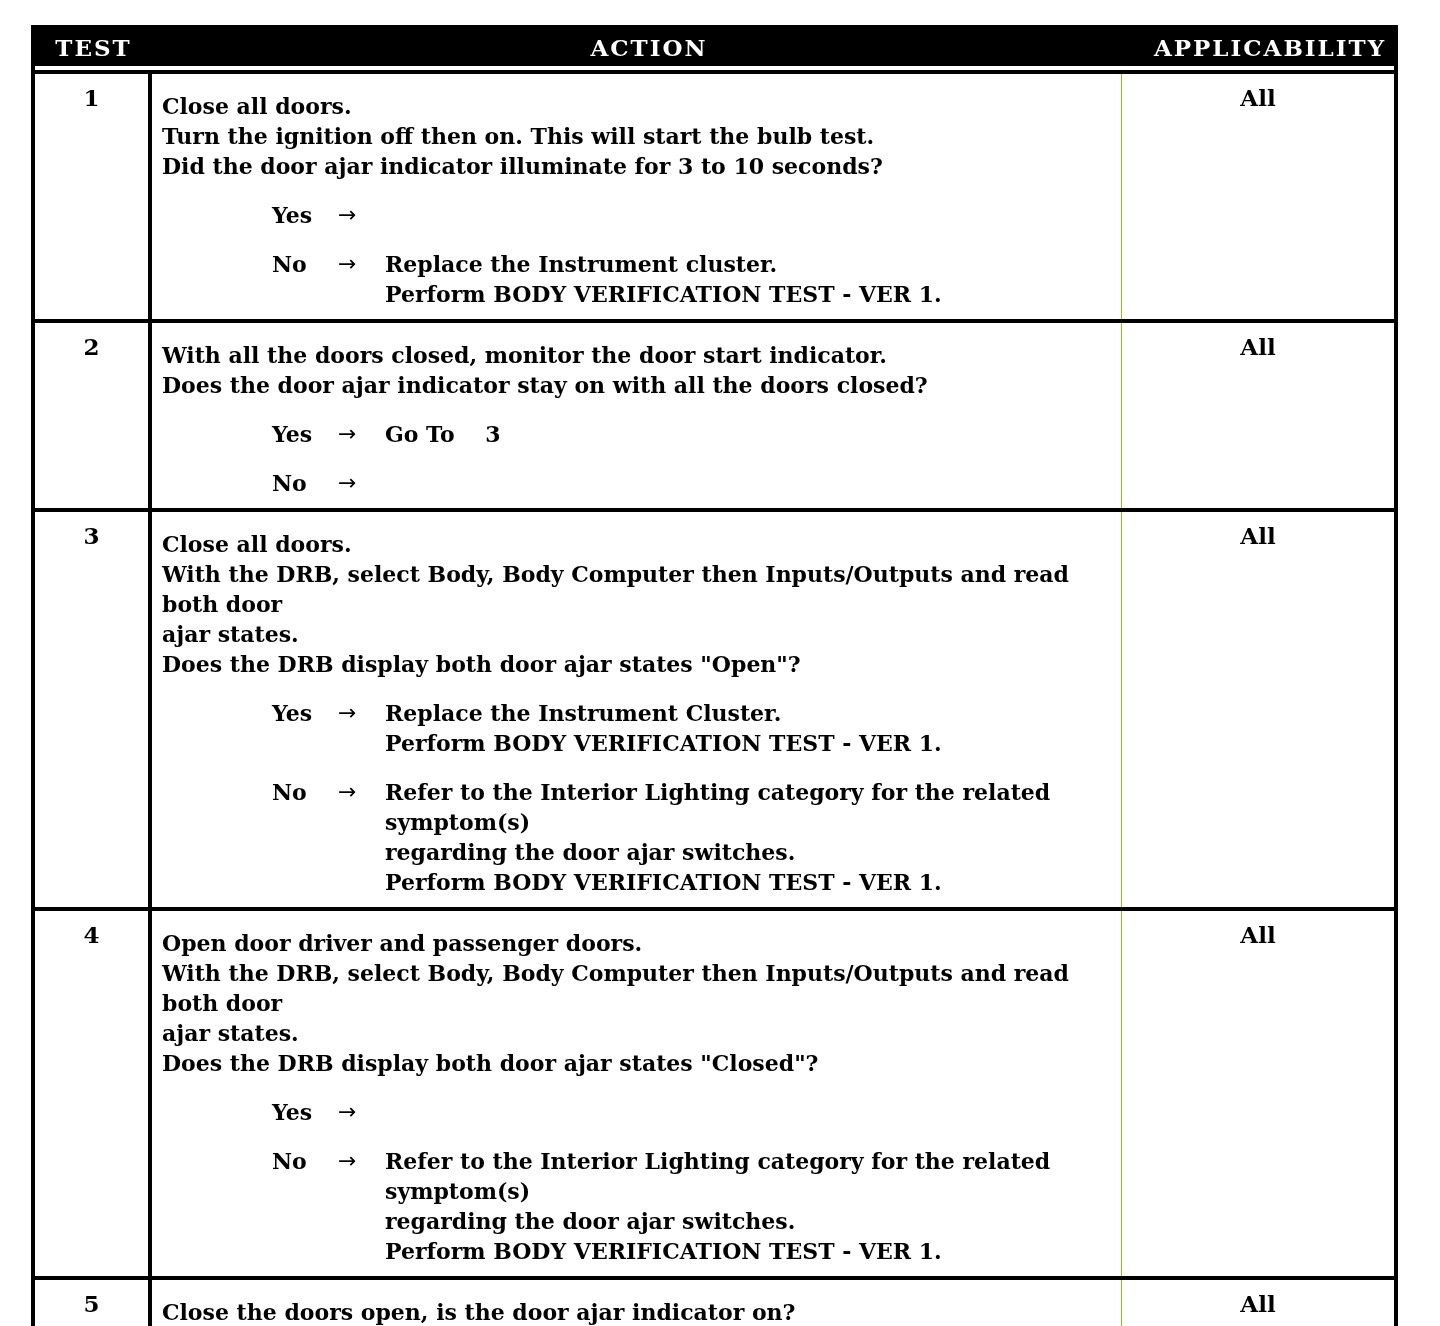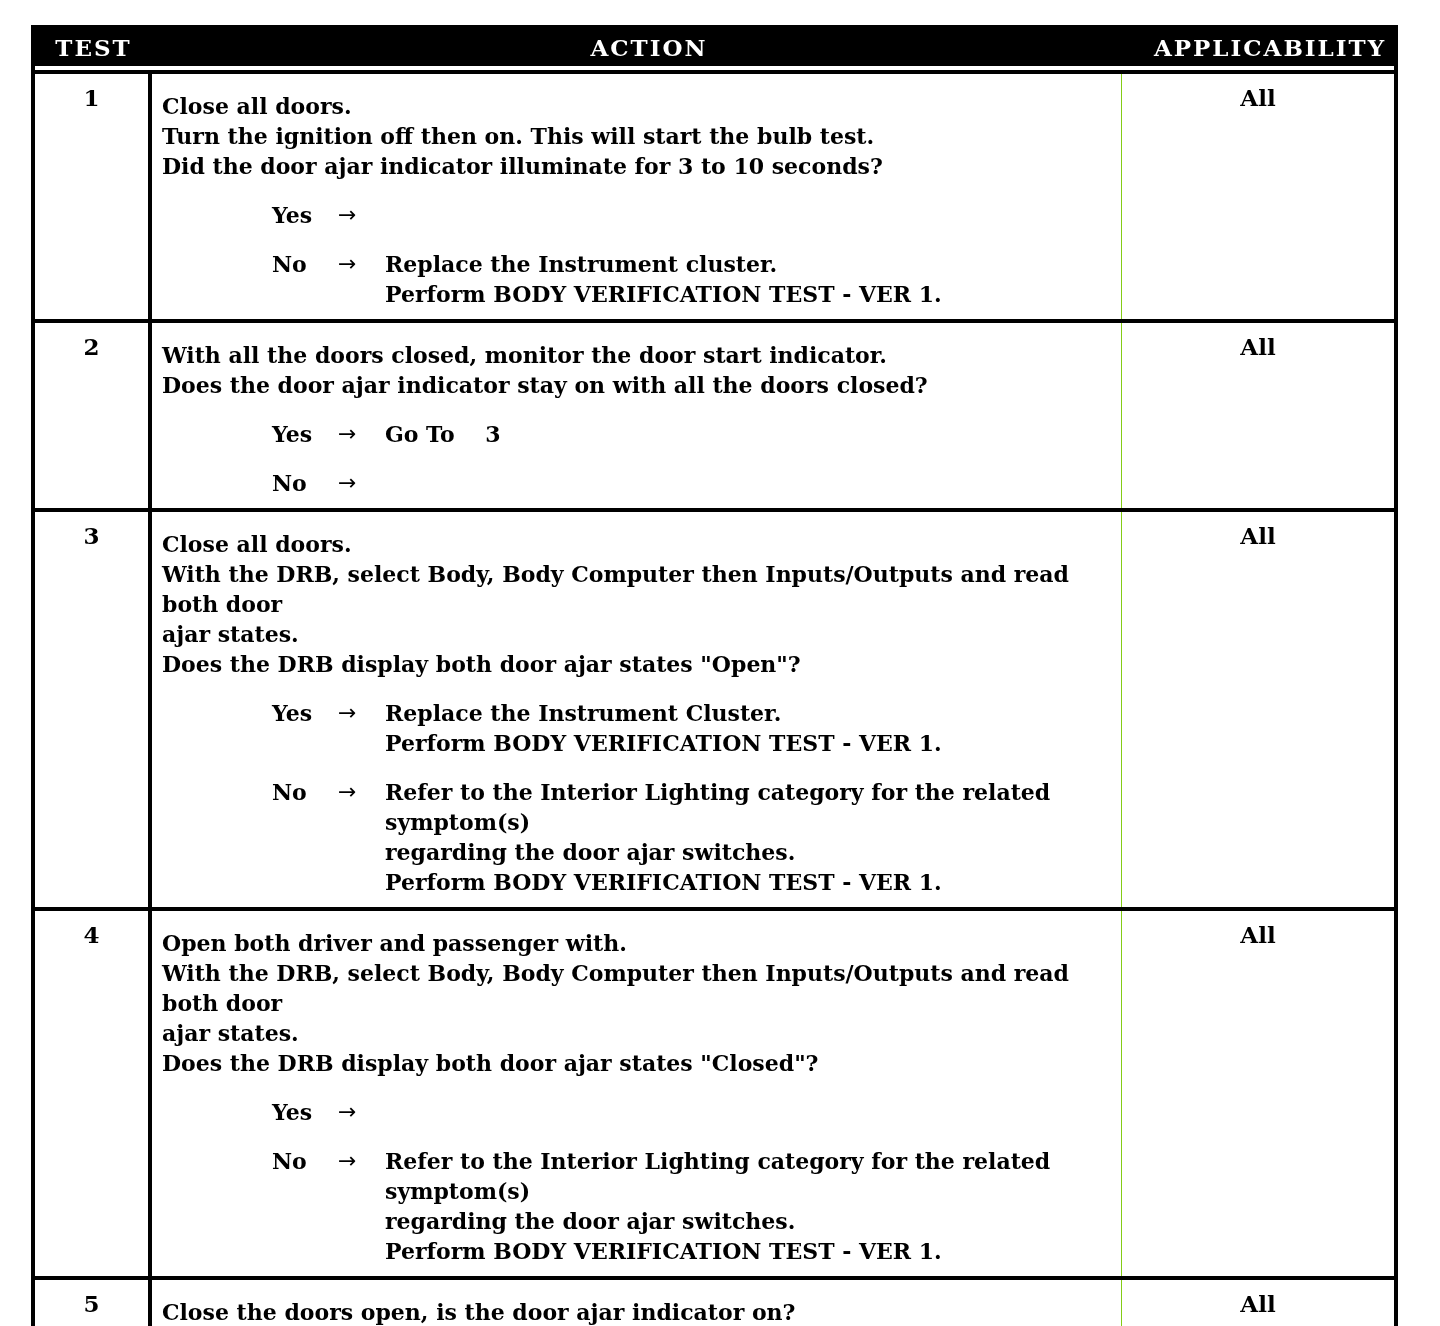--- a/index.html
+++ b/index.html
@@ -168,21 +168,21 @@
             <div class="line">Perform BODY VERIFICATION TEST - VER 1.</div>
           </div>
         </div>
       </div>
       <div class="cell c-appl">All</div>
     </div>
 
     <div class="trow r4">
       <div class="cell c-test">4</div>
       <div class="cell c-action">
-        <div class="line">Open both driver and passenger with.</div>
+        <div class="line">Open door driver and passenger doors.</div>
         <div class="line">With the DRB, select Body, Body Computer then Inputs/Outputs and read both door</div>
         <div class="line">ajar states.</div>
         <div class="line">Does the DRB display both door ajar states "Closed"?</div>
         <div class="resp">
           <span class="resp-label">Yes</span>
           <span class="resp-arrow">→</span>
         </div>
         <div class="resp">
           <span class="resp-label">No</span>
           <span class="resp-arrow">→</span>

